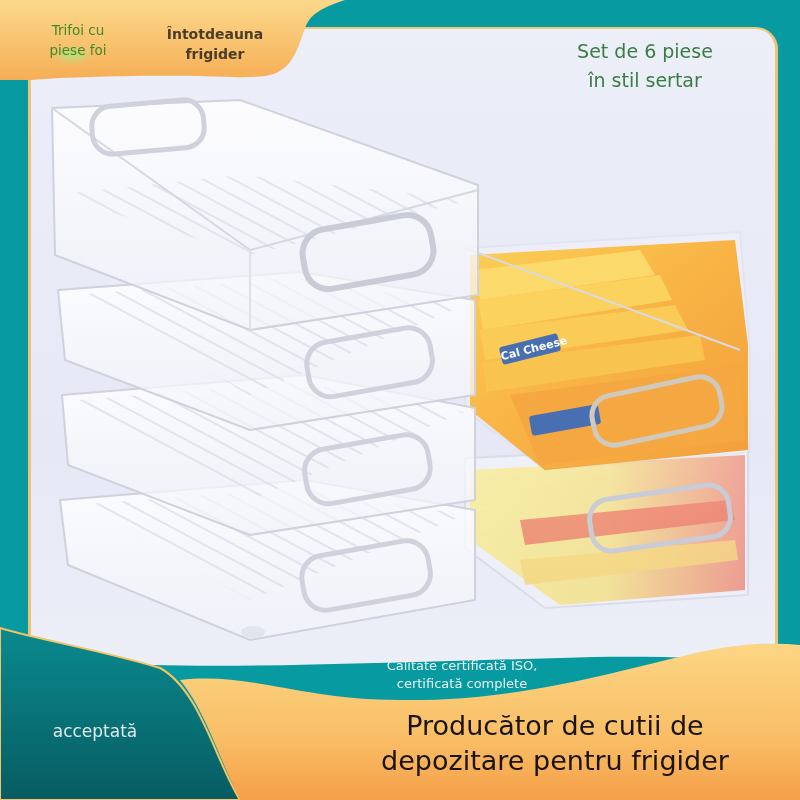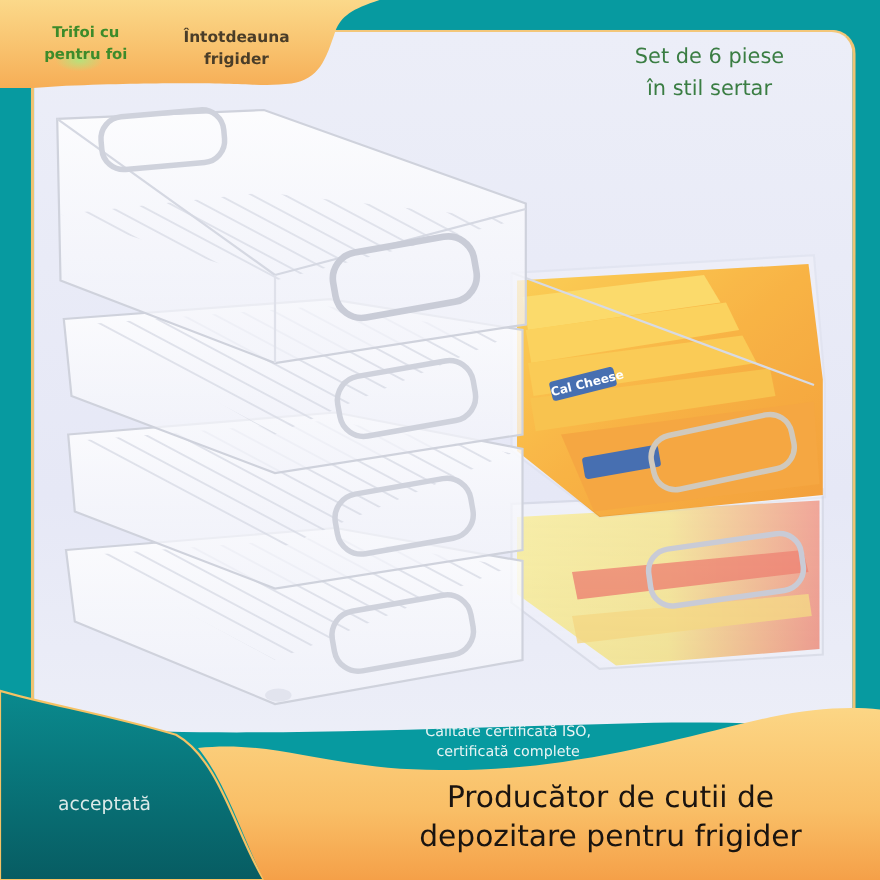--- a/index.html
+++ b/index.html
@@ -6,21 +6,21 @@
   body { width: 800px; height: 800px; overflow: hidden; position: relative; background: #079aa0; font-family: "DejaVu Sans", sans-serif; }
   .frame { position: absolute; inset: 0; background: #079aa0; }
   .panel {
     position: absolute; left: 28px; top: 27px; width: 744px; height: 700px;
     background: linear-gradient(180deg, #eceef8 0%, #e6e8f6 60%, #eef0f8 100%);
     border-top: 2px solid #f3c77a; border-right: 3px solid #efc373; border-left: 3px solid #efc373;
     border-top-right-radius: 22px;
   }
   .top-banner { position: absolute; left: 0; top: 0; }
   .banner-text { position: absolute; text-align: center; line-height: 20px; }
-  .tag-clover { left: 28px; top: 20px; width: 100px; font-size: 13.5px; color: #3d8b2a; font-weight: bold; }
+  .tag-clover { left: 28px; top: 20px; width: 100px; font-size: 13.5px; color: #3d8b2a; }
   .tag-clover-blob { position: absolute; left: 50px; top: 45px; width: 44px; height: 20px; border-radius: 50%; background: radial-gradient(ellipse, #b8e07a 0%, rgba(184,224,122,0) 70%); }
   .tag-eco { left: 140px; top: 24px; width: 150px; font-size: 14px; color: #4a3d28; font-weight: bold; }
   .tag-set { position: absolute; left: 520px; top: 37px; width: 250px; text-align: center; font-size: 19px; line-height: 29px; color: #3a7d43; }
   .product { position: absolute; left: 0; top: 0; }
   .bottom-waves { position: absolute; left: 0; top: 0; }
   .iso-text { position: absolute; left: 337px; top: 657px; width: 250px; text-align: center; color: #e9f4f4; font-size: 13px; line-height: 18px; }
   .custom-text { position: absolute; left: 10px; top: 717px; width: 170px; text-align: center; color: #dceae9; font-size: 17px; line-height: 28px; }
   .headline { position: absolute; left: 320px; top: 708px; width: 470px; text-align: center; color: #1a1410; font-size: 27px; line-height: 35px; }
 </style>
 </head>
@@ -36,21 +36,21 @@
       <stop offset="0" stop-color="#fbd98a"></stop>
       <stop offset="1" stop-color="#f6ae56"></stop>
     </linearGradient>
   </defs>
   <path d="M0,0 L345,0 C320,8 310,15 305,28 C296,55 290,72 265,76 C230,80 210,72 60,78 L30,80 L0,80 Z" fill="url(#orgTop)"></path>
 </svg>
 
 <div class="tag-clover-blob"></div>
 <div class="banner-text tag-clover">
   <div>Trifoi cu</div>
-  <div>pentru foi</div>
+  <div>piese foi</div>
 </div>
 <div class="banner-text tag-eco">
   <div>Întotdeauna</div>
   <div>frigider</div>
 </div>
 
 <div class="tag-set">
   <div>Set de 6 piese</div>
   <div>în stil sertar</div>
 </div>

